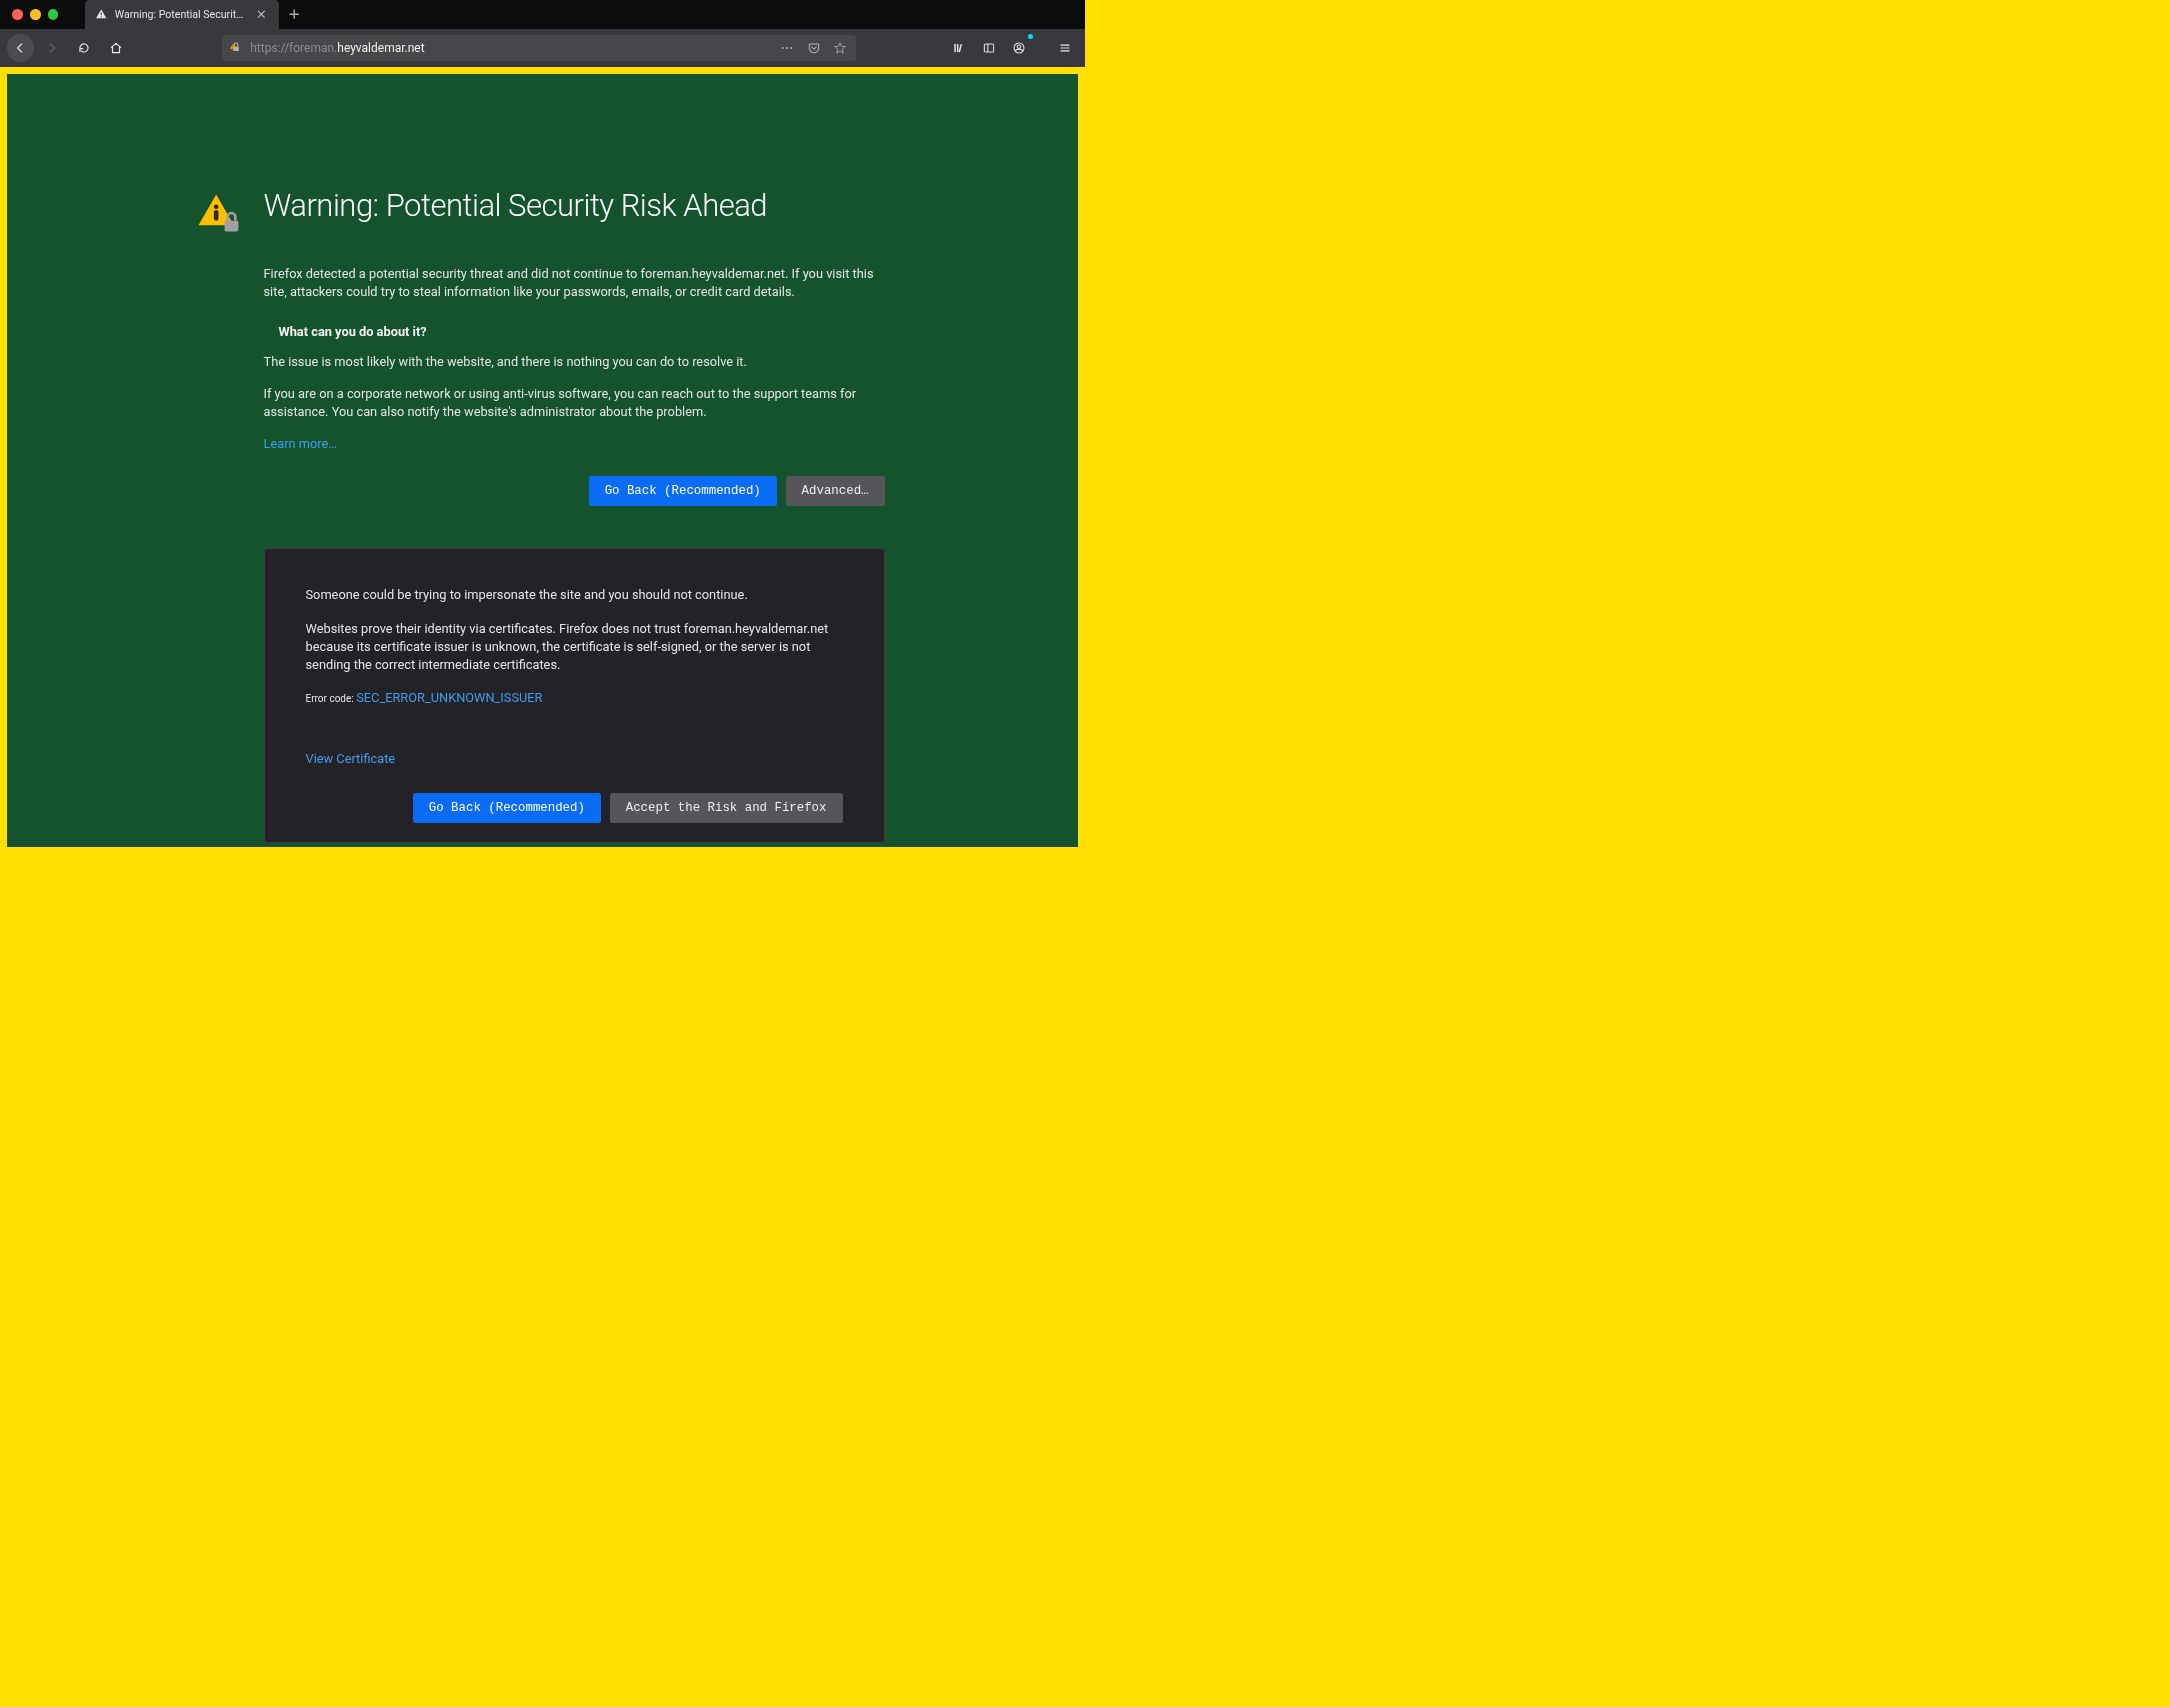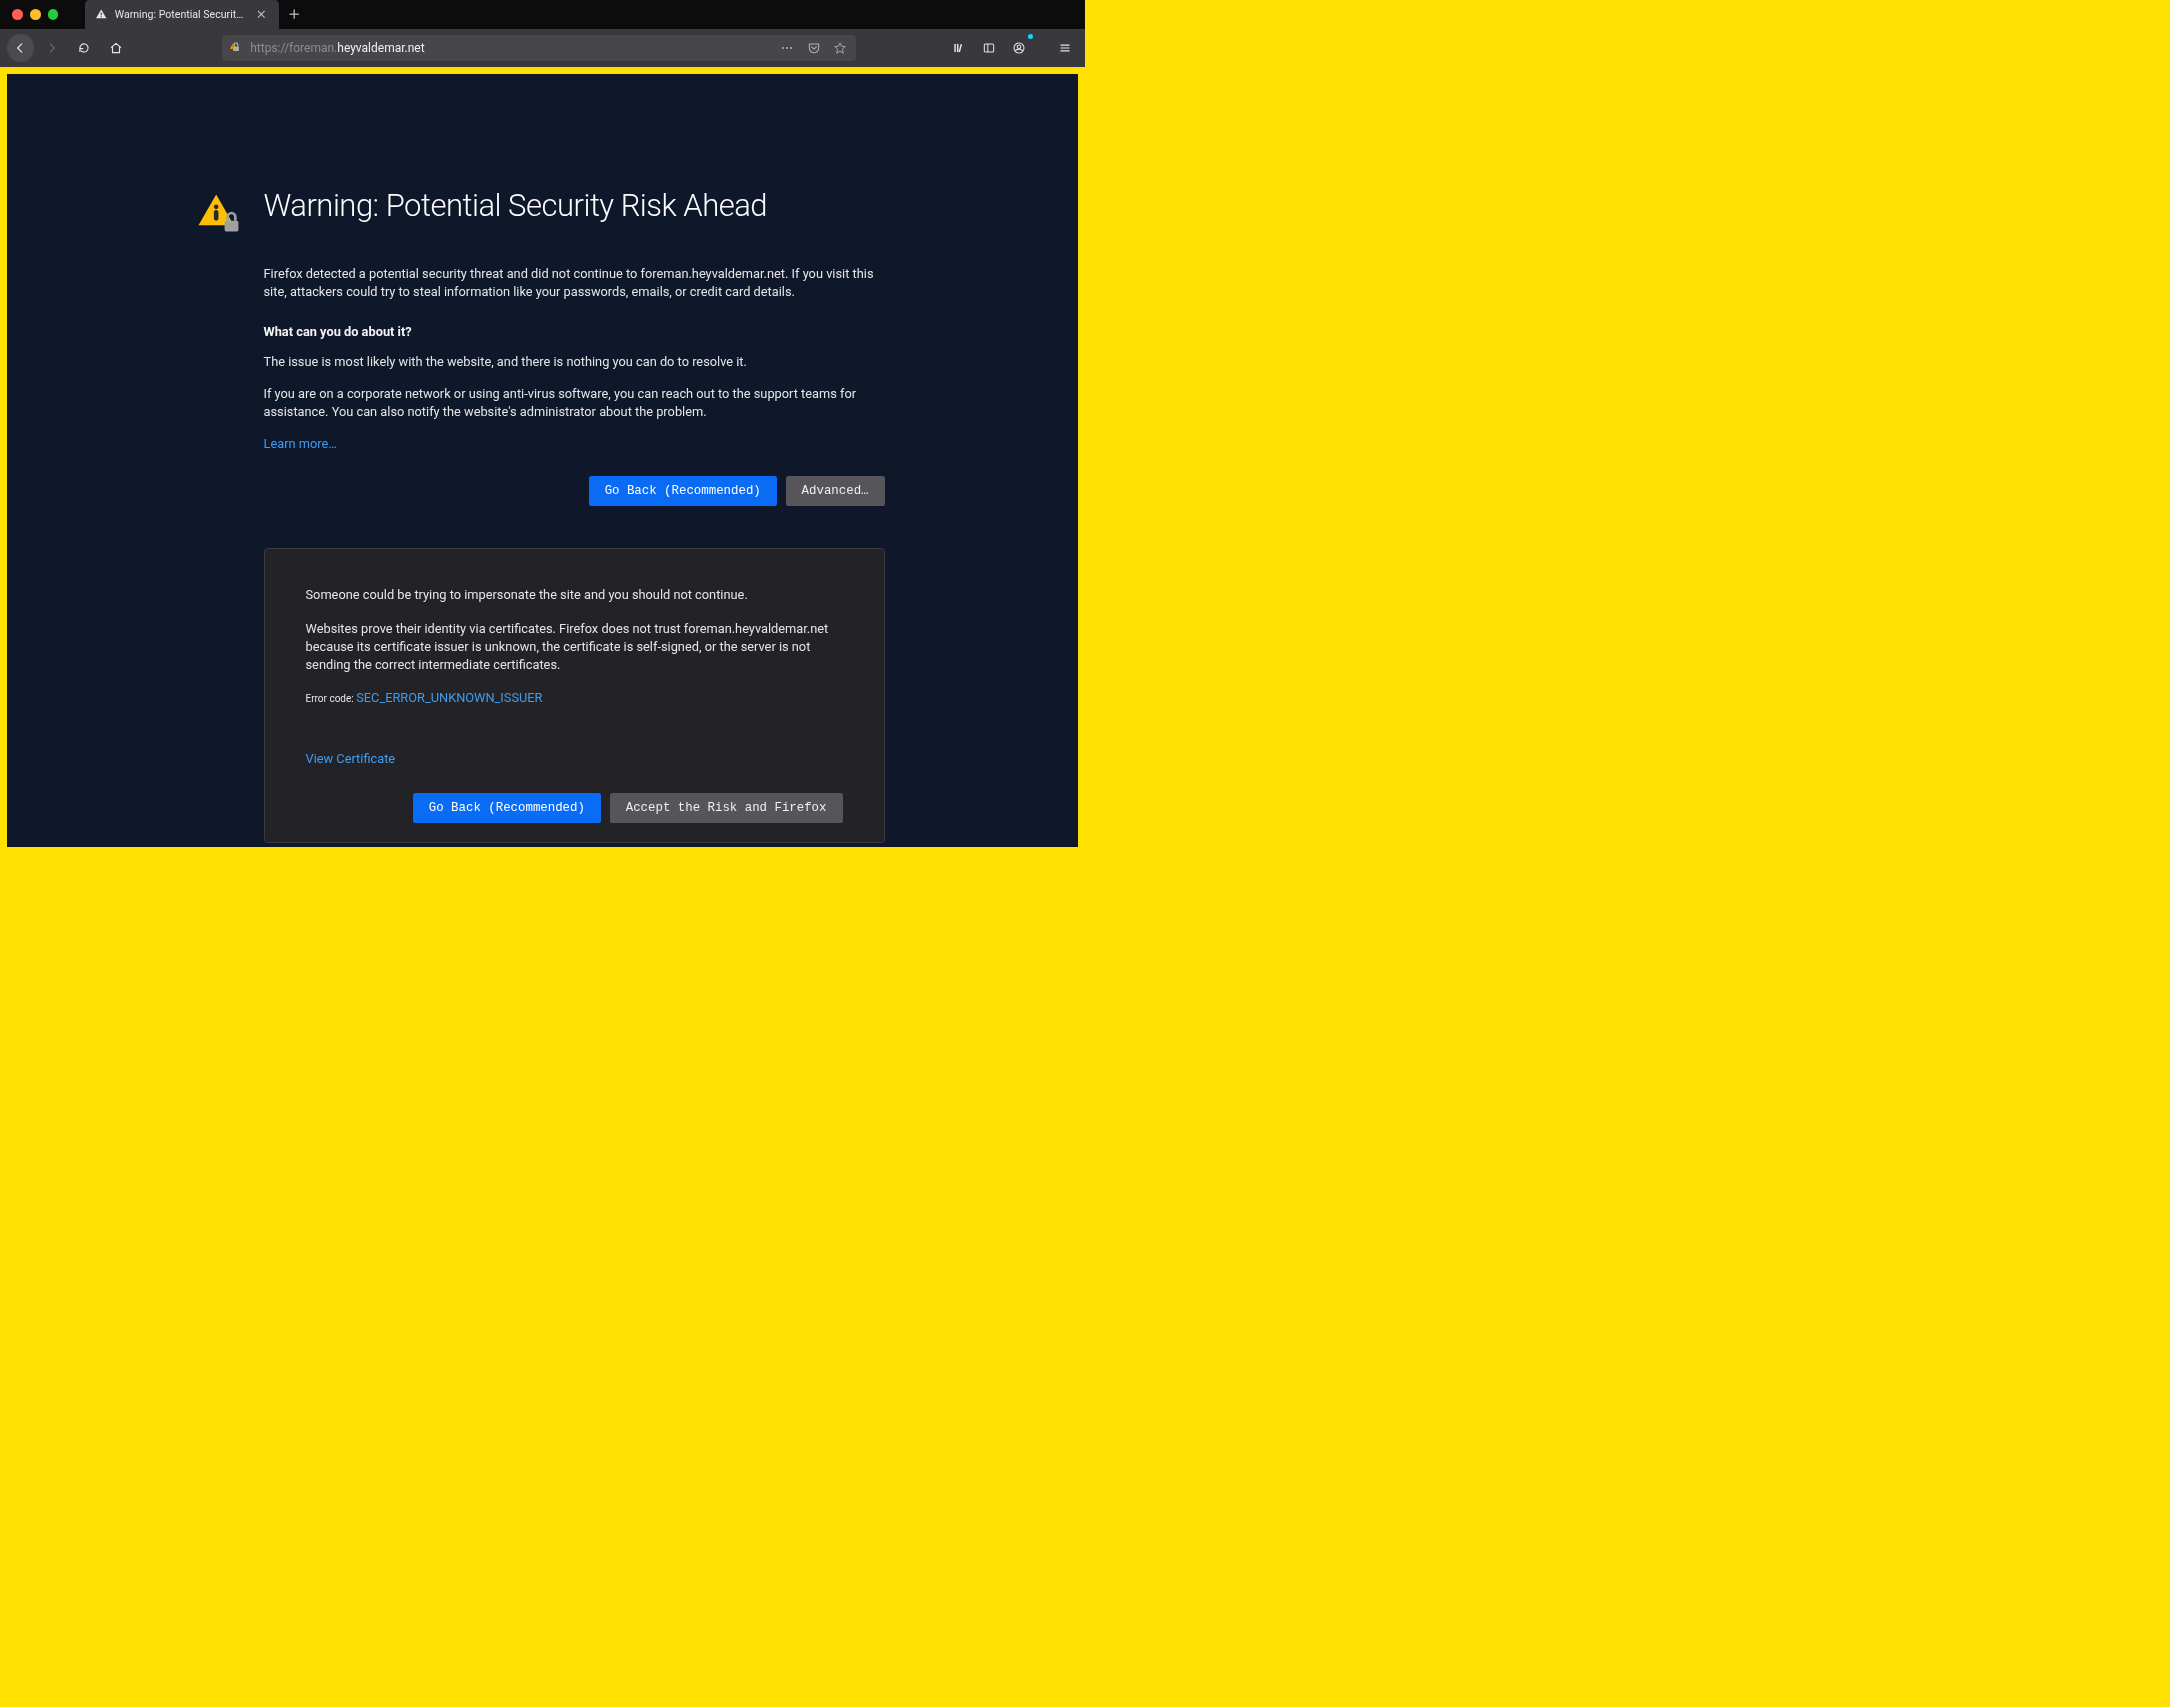--- a/index.html
+++ b/index.html
@@ -115,21 +115,21 @@
     .urlbar-icons { display: flex; gap: 8.8px; align-items: center; }
     .toolbar-right { display: flex; gap: 3.5px; align-items: center; margin-left: 5.3px; }
     .content-wrap {
       flex: 1;
       background: #ffe000;
       padding: 7px;
       padding-top: 7px;
       overflow: hidden;
     }
     .content {
-      background: #0f172a;
+      background: #14532d;
       width: 100%;
       height: 100%;
       border-radius: 0;
       padding: 42px 4px 0 0;
       overflow: auto;
     }
     .page {
       max-width: 688px;
       margin: 72px auto 0 auto;
       color: #e7e7e8;
@@ -160,20 +160,21 @@
       font-size: 12.8px;
       line-height: 1.4;
       color: #e5e5e6;
       margin-bottom: 23px;
     }
     .subhead {
       font-size: 12.8px;
       font-weight: 700;
       color: #f5f5f6;
       margin-bottom: 14px;
+      margin-left: 15px;
     }
     .p2 { font-size: 12.8px; color: #e5e5e6; line-height: 1.4; margin-bottom: 14px; }
     .link { color: #3e9df0; cursor: pointer; font-size: 12.8px; }
     .btn-row {
       display: flex;
       gap: 8.8px;
       justify-content: flex-end;
       margin-top: 25px;
     }
     .btn {

